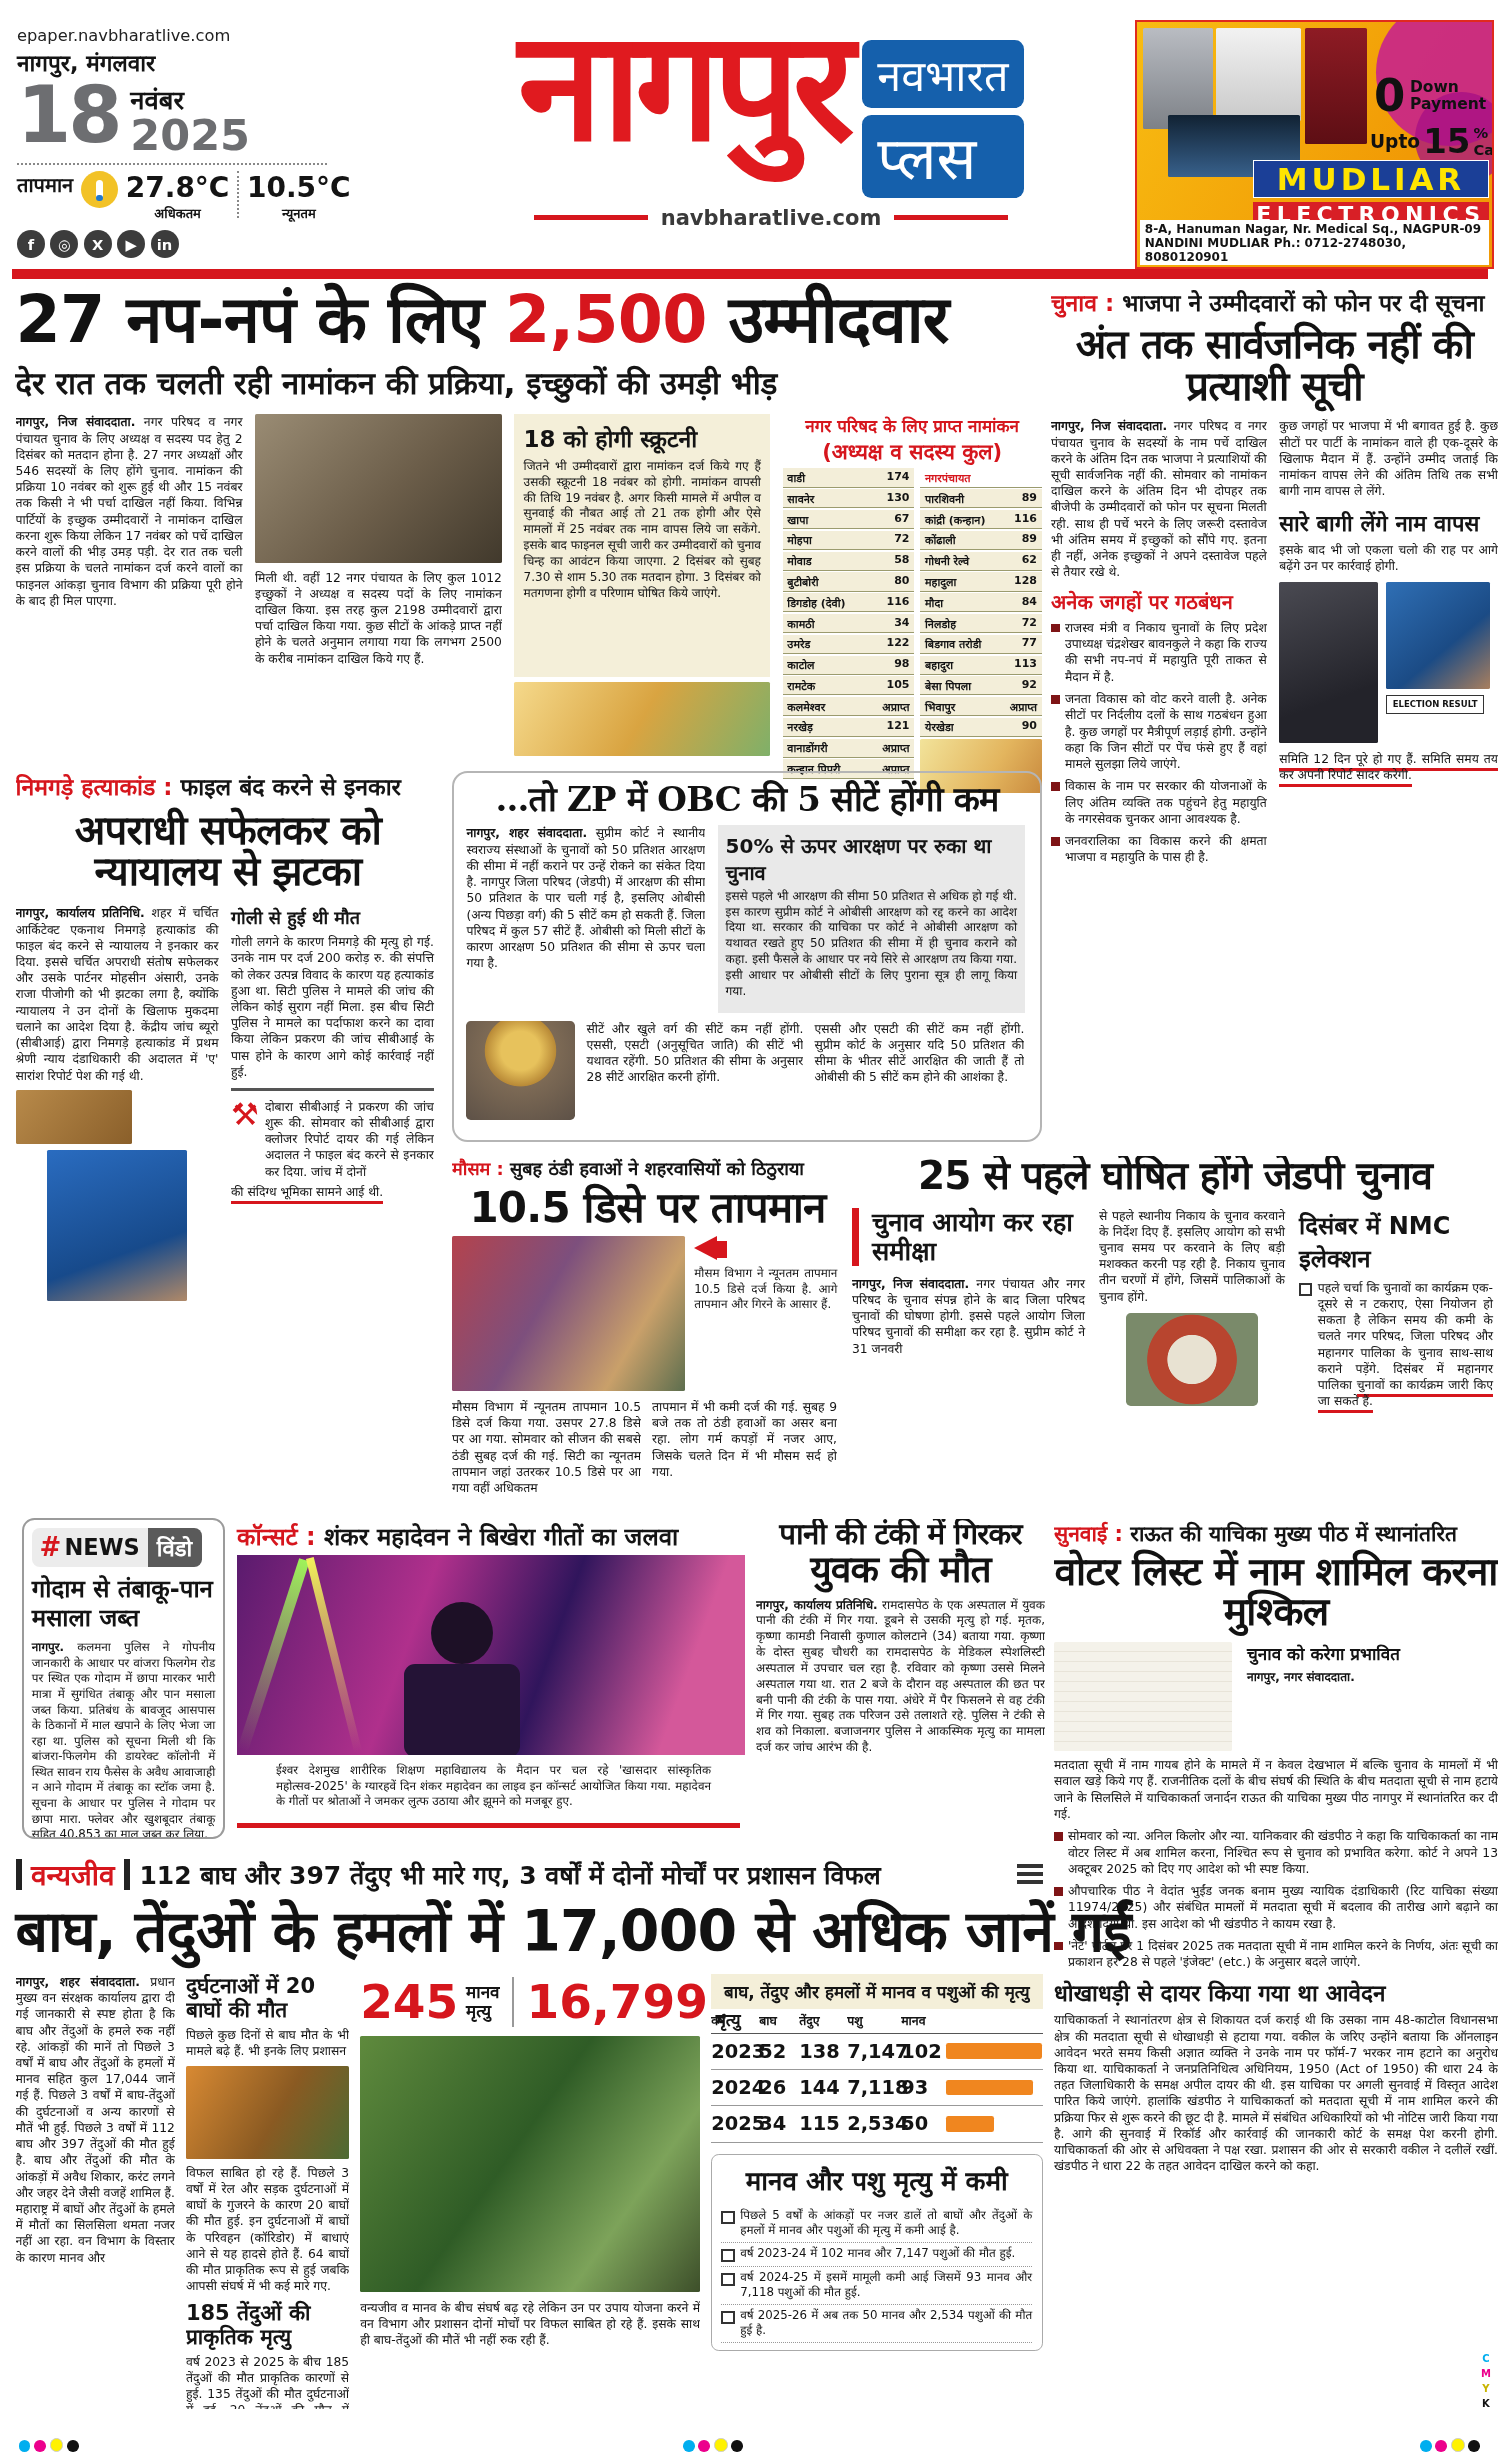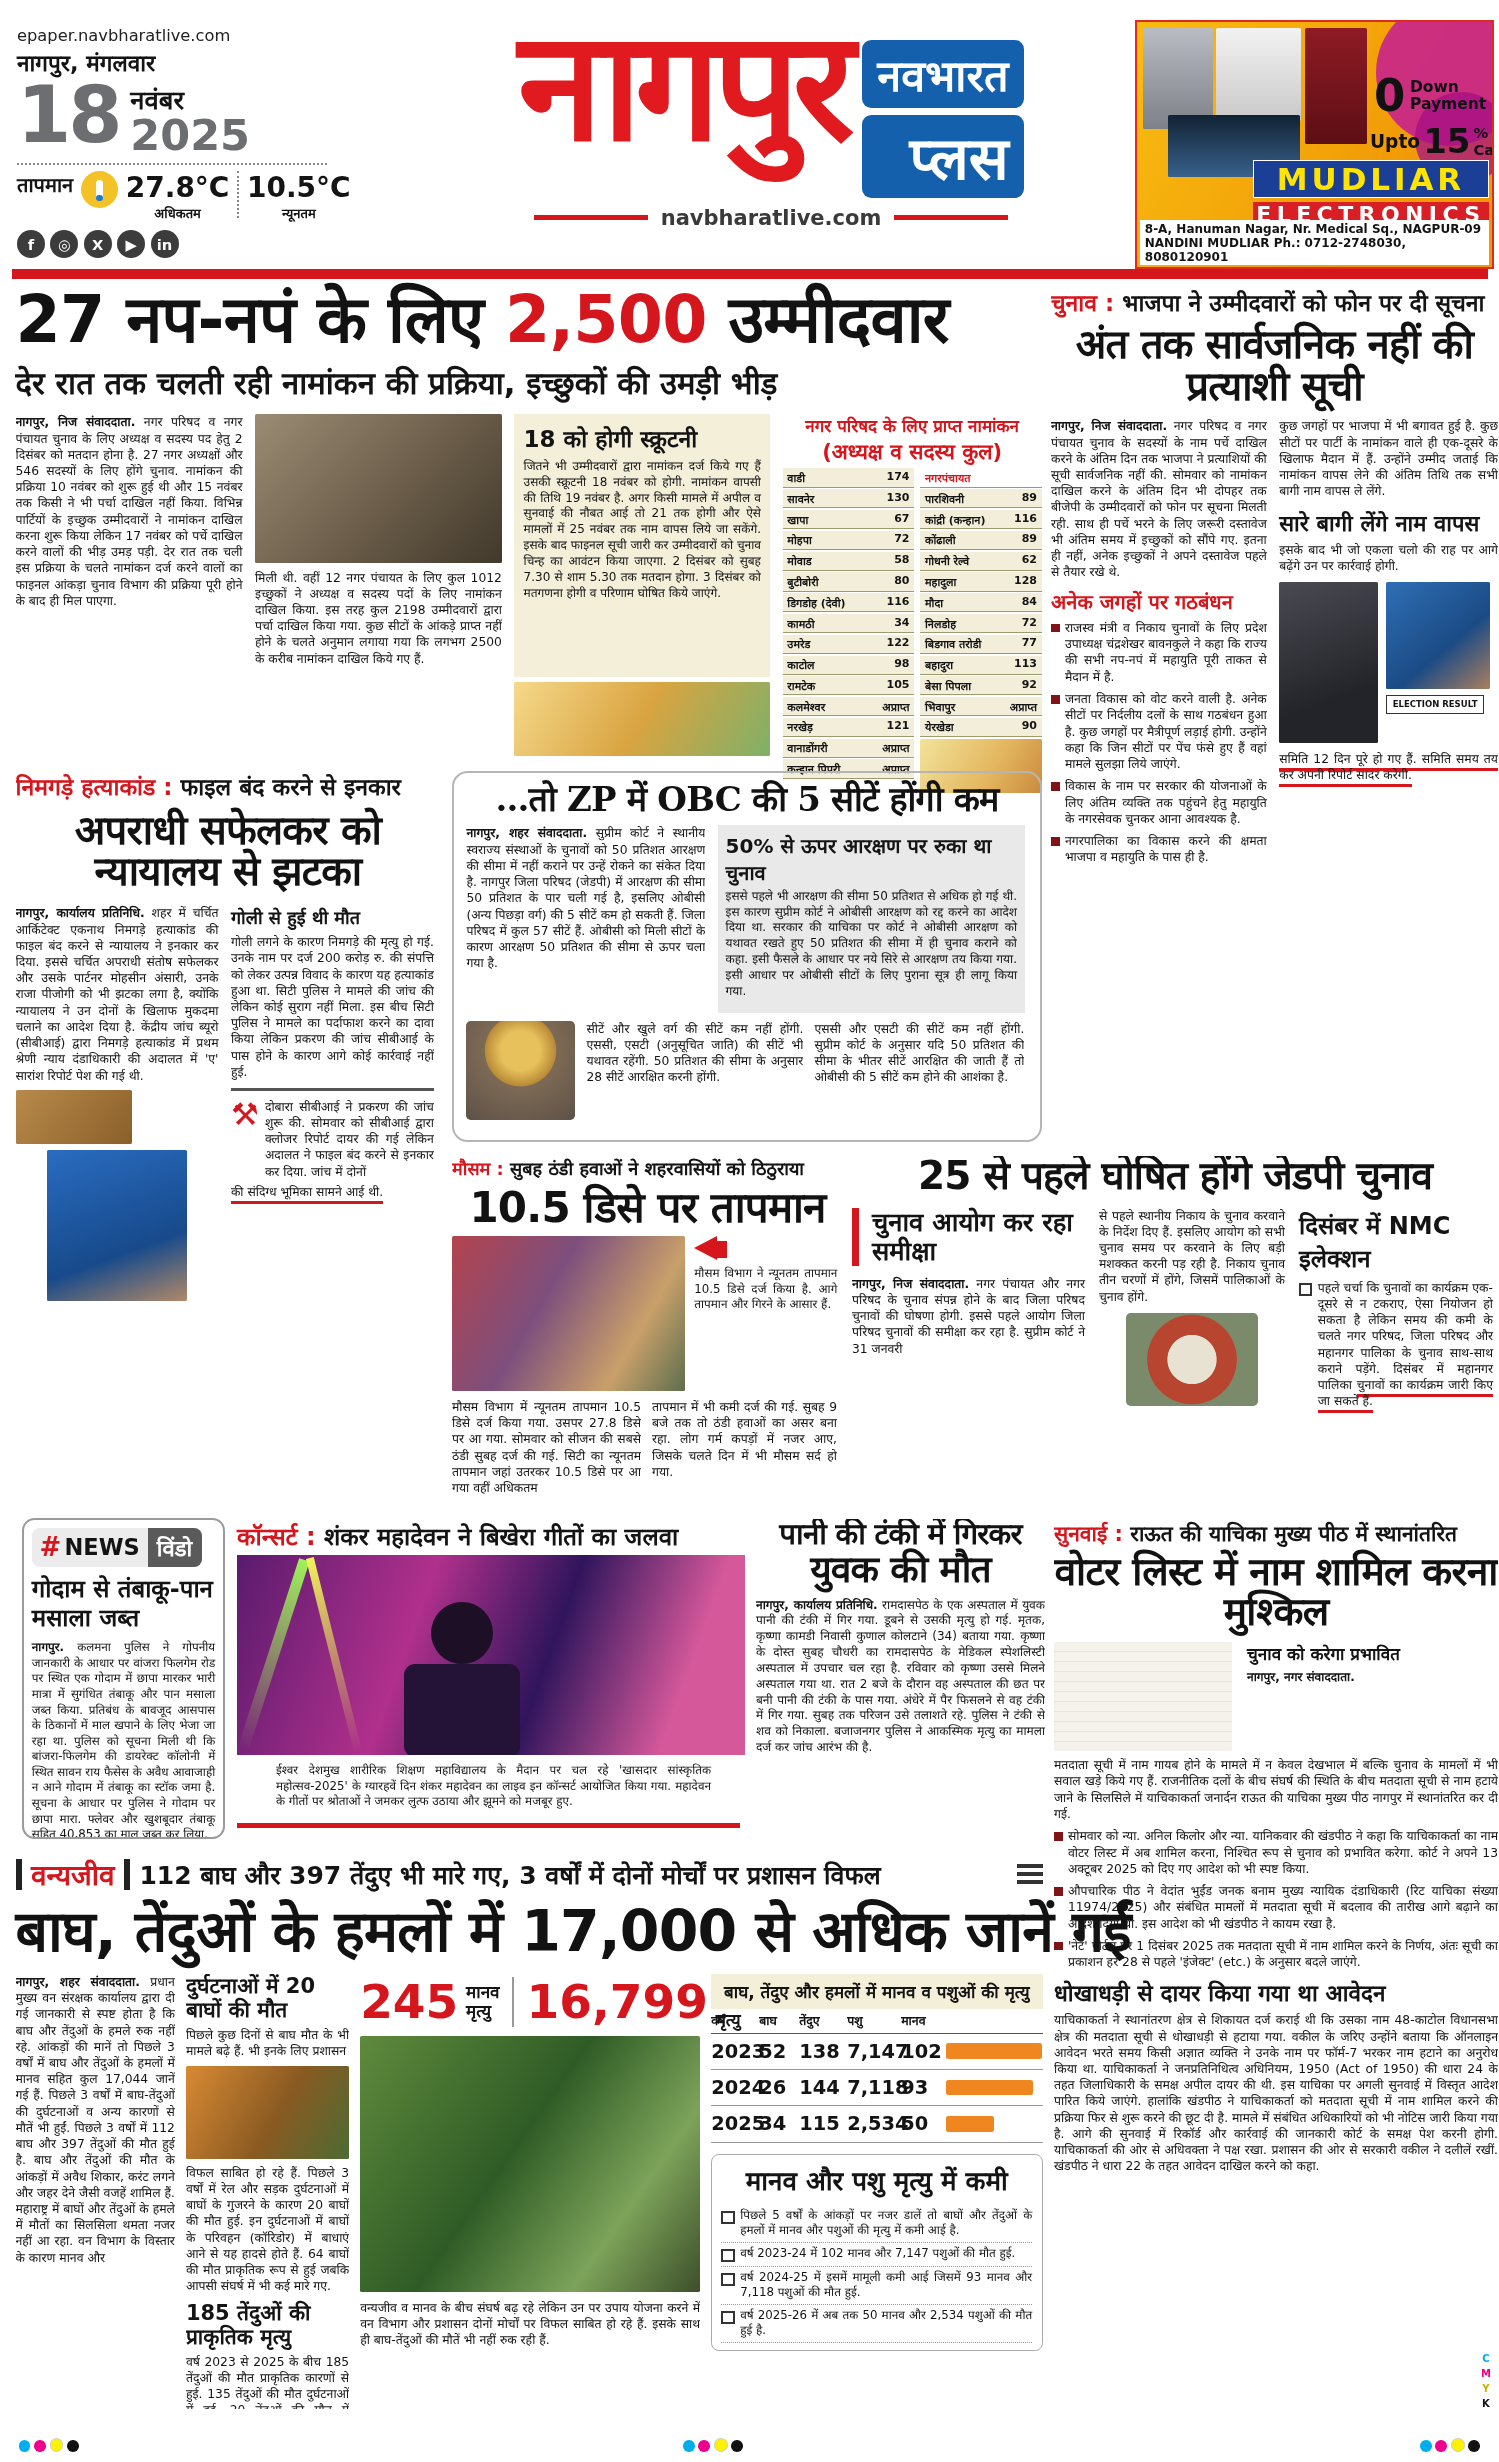--- a/index.html
+++ b/index.html
@@ -24,21 +24,21 @@
   .big18{font-size:78px;font-weight:bold;color:#6d6e71;line-height:.85;letter-spacing:-3.1px}
   .month{font-size:25.6px;font-weight:bold;line-height:1.05}
   .year{font-size:43px;font-weight:bold;color:#6d6e71;line-height:1}
   .temp-num{font-size:28px;font-weight:bold}
   .temp-sub{font-size:13px;font-weight:bold;text-align:center}
   .soc{width:28px;height:28px;border-radius:50%;background:#3c3c3c;color:#fff;display:flex;align-items:center;justify-content:center;font-size:14.7px;font-weight:bold;margin-right:5.4px}
   .thermo{width:37px;height:37px;border-radius:50%;background:#f2c227;display:flex;align-items:center;justify-content:center}
   .thermo i{display:block;width:7.8px;height:20px;background:#fff;border-radius:4.7px;position:relative}
   .thermo i:after{content:"";position:absolute;left:0.8px;bottom:-1.6px;width:6.2px;height:6.2px;border-radius:50%;background:#2277cc}
   .mast-city{font-size:152px;font-weight:bold;color:#e01a1f;line-height:.88;letter-spacing:-7px}
-  .brandbox{background:#1560ac;color:#fff;font-weight:bold;border-radius:9.3px;text-align:right}
+  .brandbox{background:#1560ac;color:#fff;font-weight:normal;border-radius:9.3px;text-align:left}
   .site-rule{height:4.7px;background:#d6161d;flex:1}
   
   .nomrow{display:flex;justify-content:space-between;font-size:11px;font-weight:bold;padding:1.6px 4.7px;border-bottom:0.8px solid #9b9b6e;background:#f3eed9;margin-bottom:1.6px}
   .sq{display:inline-block;width:8.5px;height:8.5px;background:#7e1416;margin-right:5.4px;flex:0 0 auto;margin-top:3.9px}
   .osq{display:inline-block;width:9.3px;height:9.3px;border:2.3px solid #333;margin-right:5.4px;flex:0 0 auto;margin-top:3.1px}
   .bar{height:15.5px;background:#f0861f;border-radius:2.3px}
   .wl-num{font-size:19.4px;font-weight:bold}
   .grayhead{background:#e9e9e9;padding:6.2px 7.8px}
   .boxbeige{background:#f4efd9}
   .hammer{color:#d6161d;font-size:31px;font-weight:bold;line-height:1}
@@ -299,21 +299,21 @@
             <div style="display:flex;margin-bottom:6.2px">
             <span class="sq"></span>
             <span class="p" style="flex:1">जनता विकास को वोट करने वाली है. अनेक सीटों पर निर्दलीय दलों के साथ गठबंधन हुआ है. कुछ जगहों पर मैत्रीपूर्ण लड़ाई होगी. उन्होंने कहा कि जिन सीटों पर पेंच फंसे हुए हैं वहां मामले सुलझा लिये जाएंगे.</span>
           </div>
             <div style="display:flex;margin-bottom:6.2px">
             <span class="sq"></span>
             <span class="p" style="flex:1">विकास के नाम पर सरकार की योजनाओं के लिए अंतिम व्यक्ति तक पहुंचने हेतु महायुति के नगरसेवक चुनकर आना आवश्यक है.</span>
           </div>
             <div style="display:flex;margin-bottom:6.2px">
             <span class="sq"></span>
-            <span class="p" style="flex:1">नगरपालिका का विकास करने की क्षमता भाजपा व महायुति के पास ही है.</span>
+            <span class="p" style="flex:1">जनवरालिका का विकास करने की क्षमता भाजपा व महायुति के पास ही है.</span>
           </div>
           </div>
       </div>
       <div style="width:219px">
         <div class="p">कुछ जगहों पर भाजपा में भी बगावत हुई है. कुछ सीटों पर पार्टी के नामांकन वाले ही एक-दूसरे के खिलाफ मैदान में हैं. उन्होंने उम्मीद जताई कि नामांकन वापस लेने की अंतिम तिथि तक सभी बागी नाम वापस ले लेंगे.</div>
         <div class="b" style="font-size:22px;margin:7.8px 0 4.7px">सारे बागी लेंगे नाम वापस</div>
         <div class="p">इसके बाद भी जो एकला चलो की राह पर आगे बढ़ेंगे उन पर कार्रवाई होगी.</div>
         <div style="display:flex;gap:7.8px;margin:7.8px 0">
           <div class="ph" style="width:99px;height:161px;background:linear-gradient(160deg,#4a4a52,#23232a 70%)"></div>
           <div>

